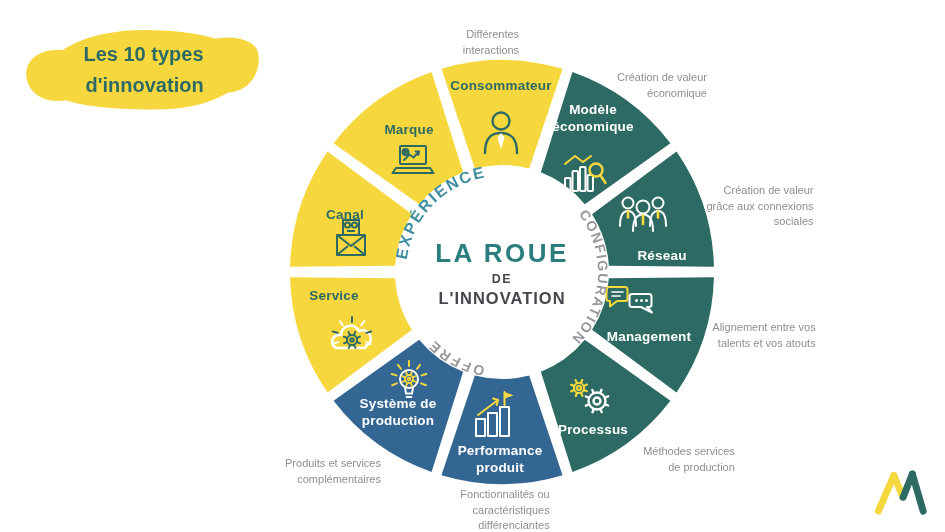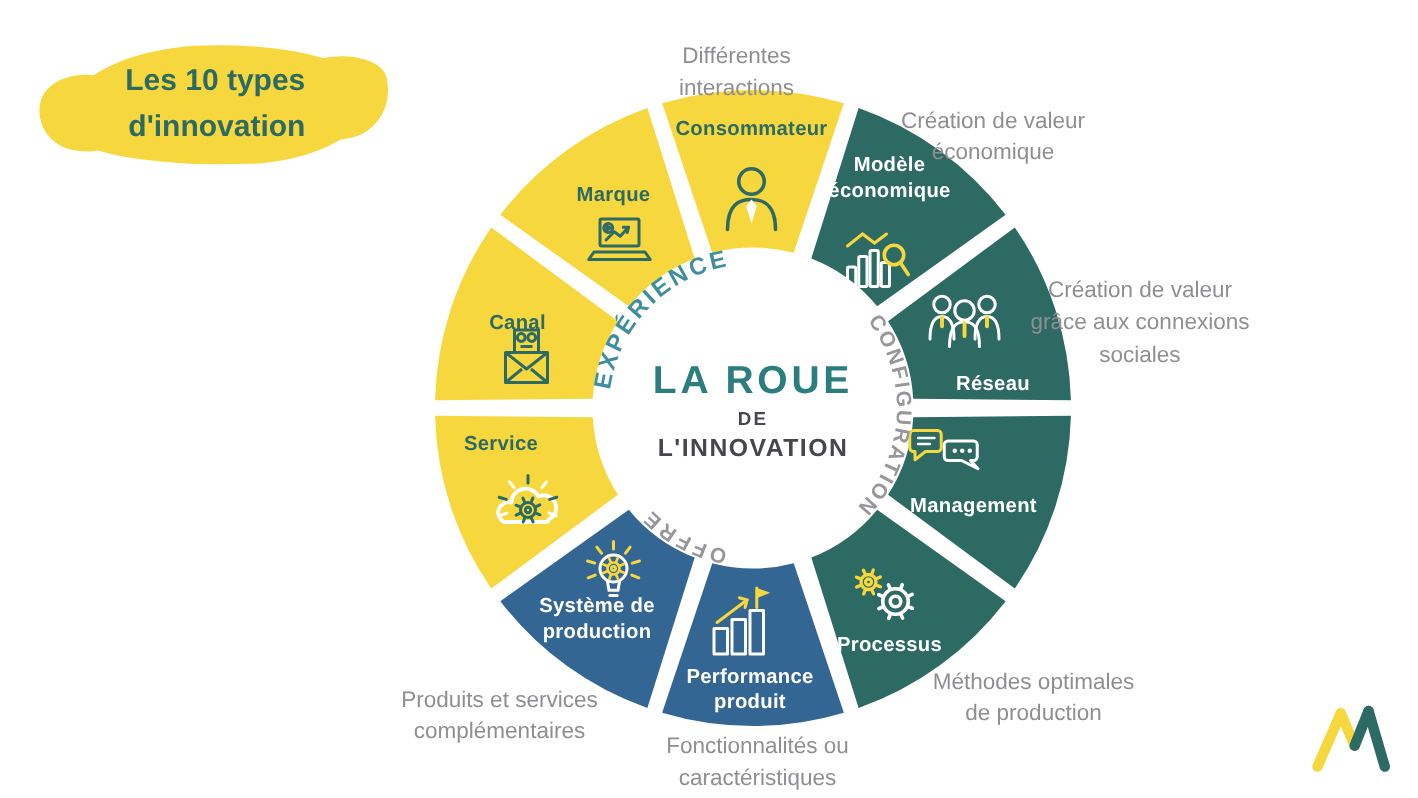--- a/index.html
+++ b/index.html
@@ -1,19 +1,19 @@
 <!DOCTYPE html>
 <html><head>
 <meta charset="utf-8">
 <style>
   html,body{margin:0;padding:0;background:#fff;}
   #stage{position:relative;width:945px;height:532px;background:#fff;overflow:hidden;
          font-family:"Liberation Sans",sans-serif;}
-  .ann{position:absolute;transform:translateX(-50%);font-size:15px;line-height:1.42;
-       color:#8F8F93;white-space:pre-line;text-align:center;}
+  .ann{position:absolute;transform:translateX(-50%);font-size:11px;line-height:1.42;
+       color:#8F8F93;white-space:pre-line;text-align:right;}
   #badge{position:absolute;left:40px;top:30px;width:208px;height:80px;
          display:flex;flex-direction:column;justify-content:center;align-items:center;
          background:#F6D83E;border-radius:46% 54% 40% 60% / 62% 46% 54% 38%;
          transform:rotate(-2deg);}
   #badge:before{content:"";position:absolute;left:-14px;top:16px;width:60px;height:52px;
          background:inherit;border-radius:60% 40% 55% 45%/50% 60% 40% 50%;transform:rotate(14deg);z-index:-1;}
   #badge:after{content:"";position:absolute;right:-12px;top:10px;width:70px;height:56px;
          background:inherit;border-radius:40% 60% 45% 55%/55% 40% 60% 45%;transform:rotate(-10deg);z-index:-1;}
   #badge span{font-size:20px;font-weight:bold;color:#2D6A63;line-height:1.55;transform:rotate(2deg);}
   #wheel-svg{position:absolute;left:252px;top:22px;}
@@ -215,21 +215,23 @@
       <text x="250" y="282" text-anchor="middle" font-size="16.5" font-weight="bold" letter-spacing="1" fill="#46464E">L'INNOVATION</text>
     </svg>
 
   <div class="ann" style="left:491px;top:27px">Différentes
 interactions</div>
   <div class="ann" style="left:662px;top:70px">Création de valeur
 économique</div>
   <div class="ann" style="left:760px;top:183px">Création de valeur
 grâce aux connexions
 sociales</div>
-  <div class="ann" style="left:689px;top:444px">Méthodes optimales
+  <div class="ann" style="left:764px;top:320px">Alignement entre vos
+talents et vos atouts</div>
+  <div class="ann" style="left:689px;top:444px">Méthodes services
 de production</div>
   <div class="ann" style="left:505px;top:487px">Fonctionnalités ou
 caractéristiques
 différenciantes</div>
   <div class="ann" style="left:333px;top:456px">Produits et services
 complémentaires</div>
 
   <svg id="logo" width="68" height="62" viewBox="0 0 88 80">
     <g fill="none" stroke-linecap="round" stroke-width="9">
       <line x1="16" y1="66" x2="36" y2="20" stroke="#F6D83E"></line>

